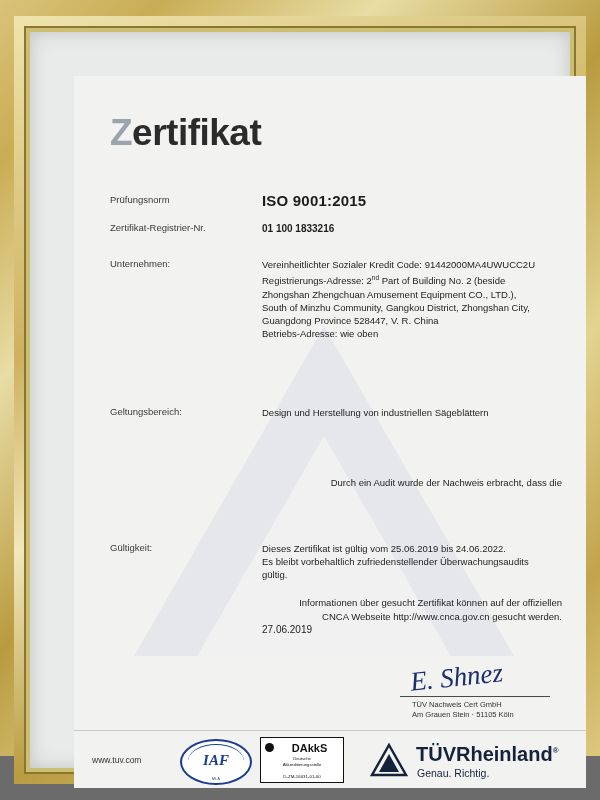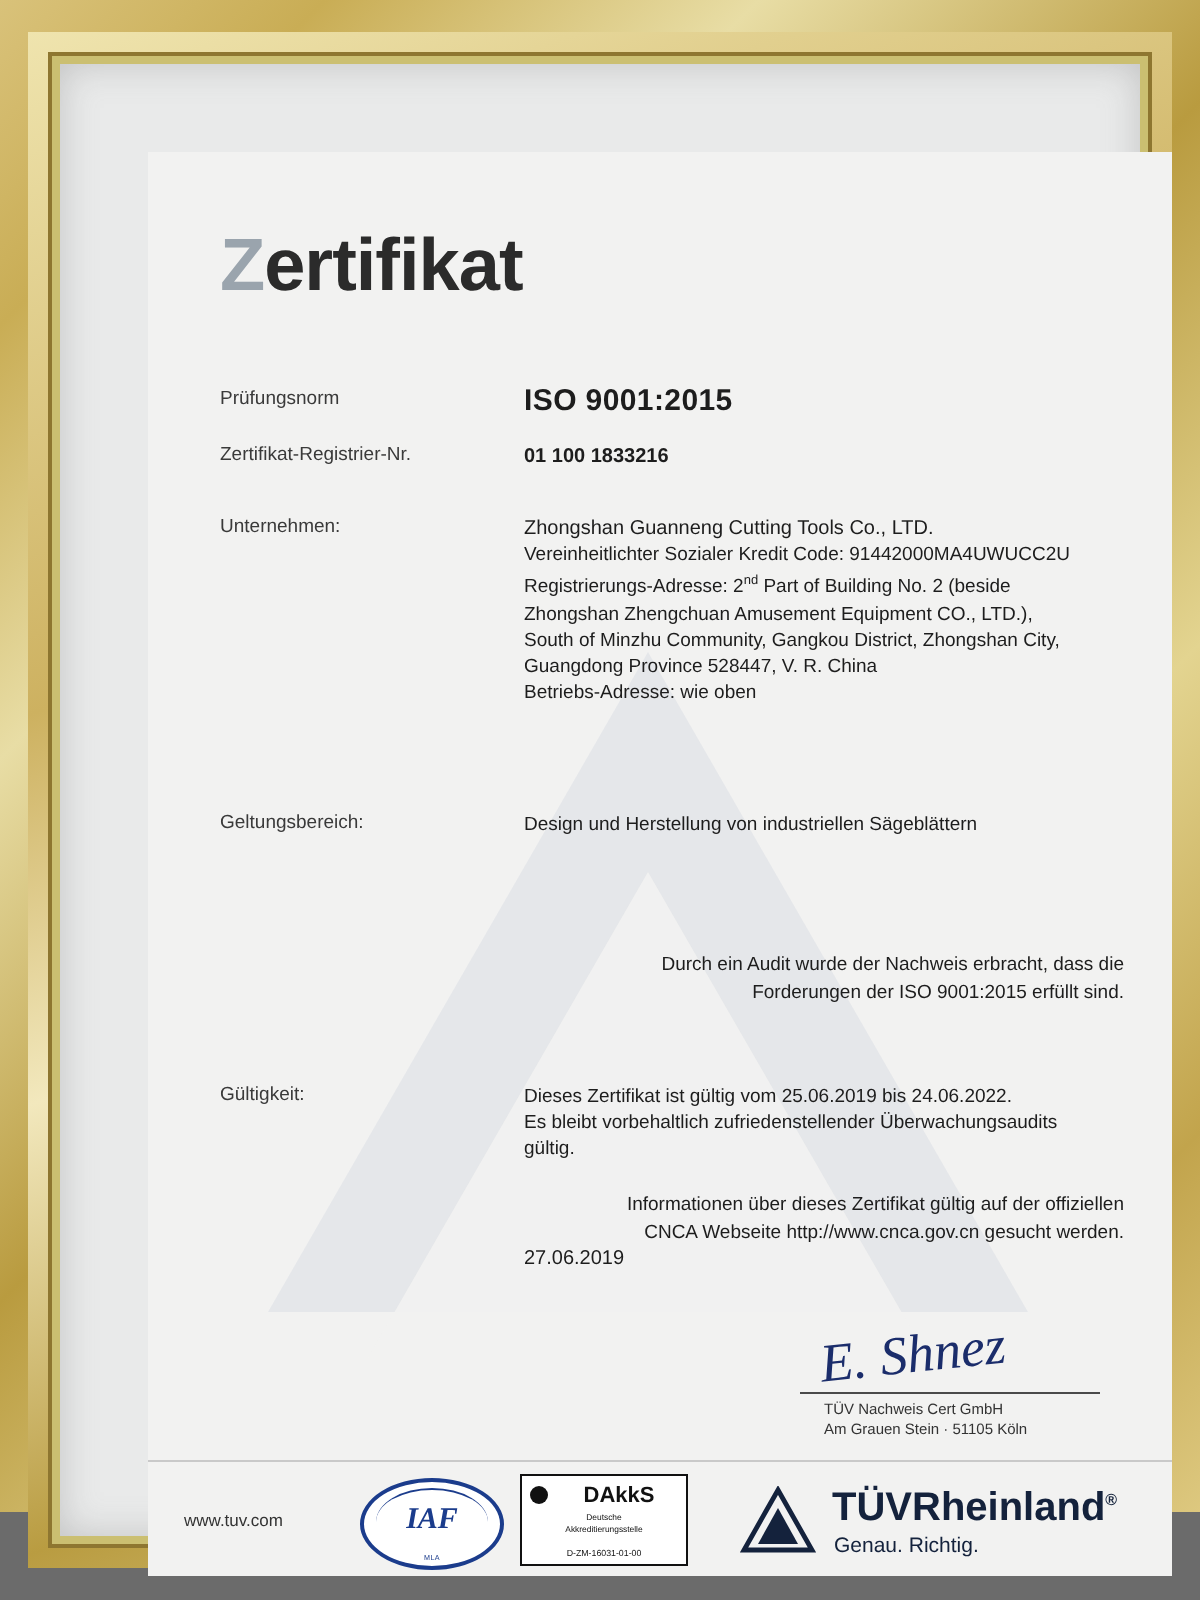--- a/index.html
+++ b/index.html
@@ -325,51 +325,49 @@
         </div>
 
         <div class="row" style="top:146px;">
           <div class="label">Zertifikat-Registrier-Nr.</div>
           <div class="value bold">01 100 1833216</div>
         </div>
 
         <div class="row" style="top:182px;">
           <div class="label">Unternehmen:</div>
           <div class="value">
-            <div class="bold" style="font-size:10px;">Zhongshan Guanneng Cutting Tools Co., LTD.</div>
             <div>Vereinheitlichter Sozialer Kredit Code: 91442000MA4UWUCC2U</div>
             <div>Registrierungs-Adresse: 2<span class="sup">nd</span> Part of Building No. 2 (beside</div>
             <div>Zhongshan Zhengchuan Amusement Equipment CO., LTD.),</div>
             <div>South of Minzhu Community, Gangkou District, Zhongshan City,</div>
             <div>Guangdong Province 528447, V. R. China</div>
             <div>Betriebs-Adresse: wie oben</div>
           </div>
         </div>
 
         <div class="row" style="top:330px;">
           <div class="label">Geltungsbereich:</div>
           <div class="value">Design und Herstellung von industriellen Sägeblättern</div>
         </div>
 
         <div class="para" style="top:400px;">
           <div>Durch ein Audit wurde der Nachweis erbracht, dass die</div>
-          <div>Forderungen der ISO 9001:2015 erfüllt sind.</div>
         </div>
 
         <div class="row" style="top:466px;">
           <div class="label">Gültigkeit:</div>
           <div class="value">
             <div>Dieses Zertifikat ist gültig vom 25.06.2019 bis 24.06.2022.</div>
             <div>Es bleibt vorbehaltlich zufriedenstellender Überwachungsaudits</div>
             <div>gültig.</div>
           </div>
         </div>
 
         <div class="para" style="top:520px;">
-          <div>Informationen über dieses Zertifikat gültig auf der offiziellen</div>
+          <div>Informationen über gesucht Zertifikat können auf der offiziellen</div>
           <div>CNCA Webseite http://www.cnca.gov.cn gesucht werden.</div>
         </div>
 
         <div class="date" style="top:548px;">27.06.2019</div>
 
         <div class="sig-script">E. Shnez</div>
         <div class="sig-line"></div>
         <div class="sig-org">
           <div>TÜV Nachweis Cert GmbH</div>
           <div>Am Grauen Stein · 51105 Köln</div>

